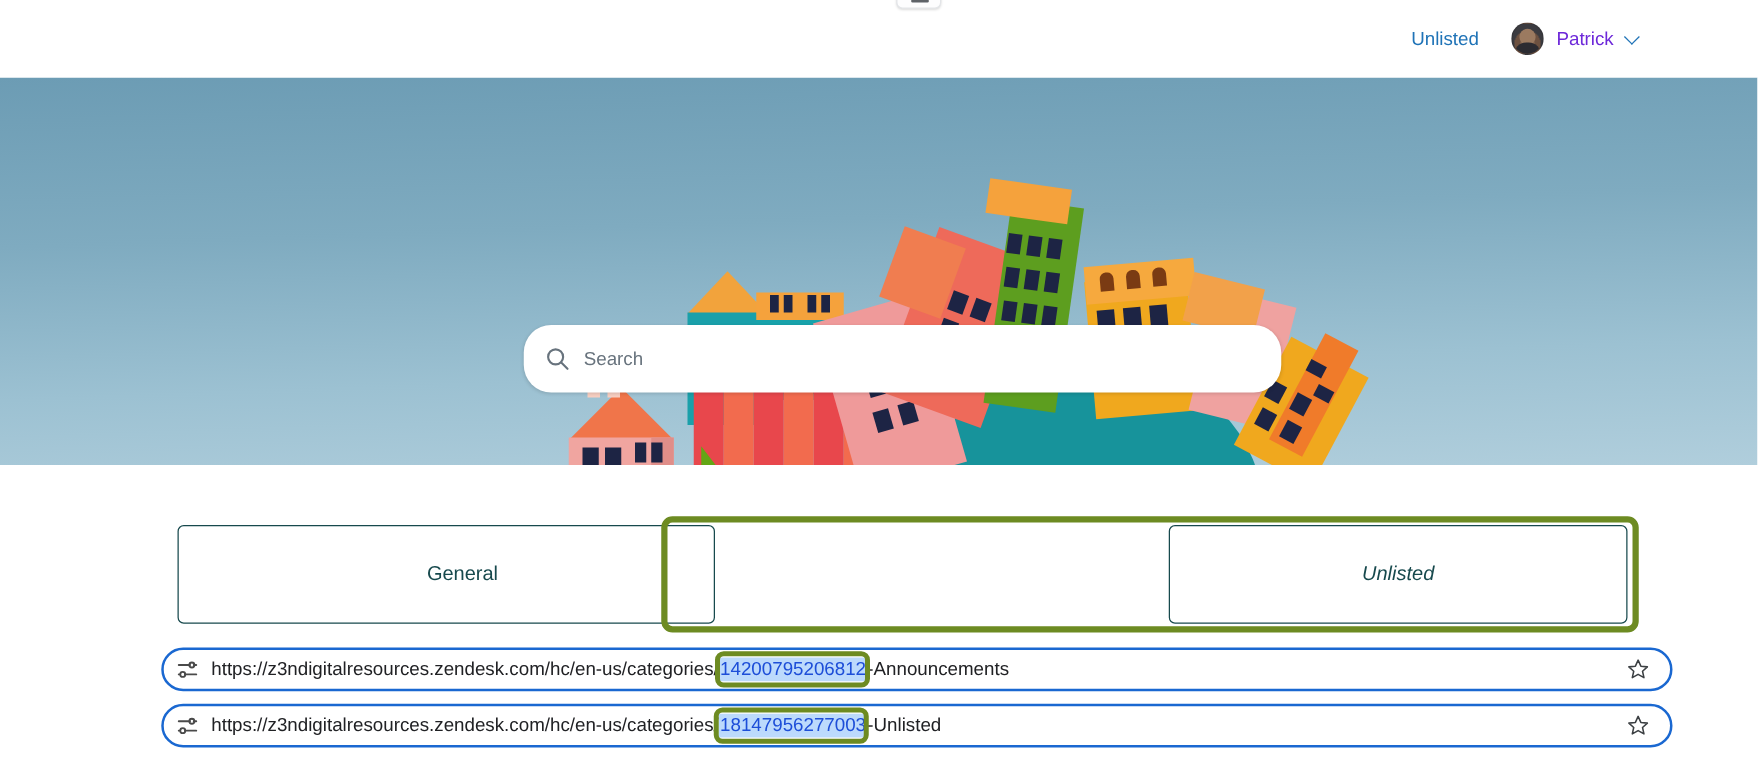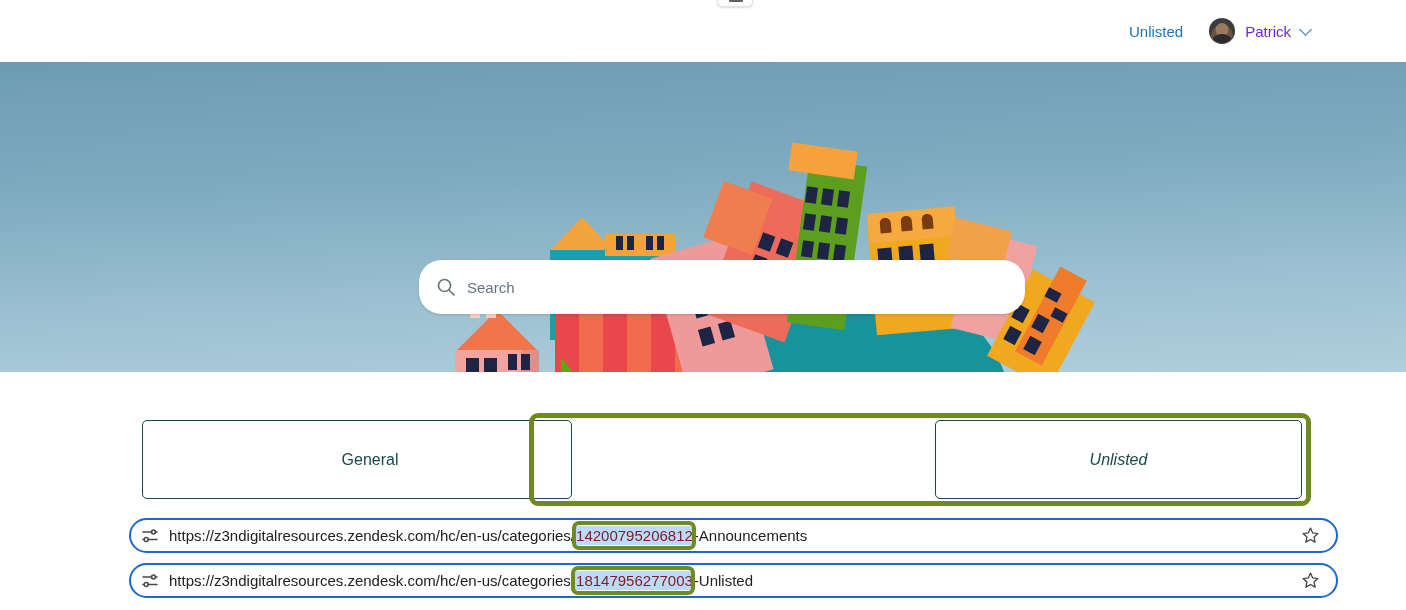--- a/index.html
+++ b/index.html
@@ -112,21 +112,21 @@
   }
   #urlbar-1 { top: 518px; }
   #urlbar-2 { top: 563px; }
   .tune-icon { margin-left: 10px; width: 18px; height: 18px; flex: none; }
   .url-text {
     margin-left: 10px; font-size: 15px; color: #202124;
     white-space: nowrap; display: flex; align-items: center;
     font-family: "Liberation Sans", sans-serif;
   }
   .url-sel {
-    background: #bcdafc; color: #7f1d1d; padding: 1px 1px;
+    background: #bcdafc; color: #1d4ed8; padding: 1px 1px;
   }
   .star-icon { position: absolute; right: 16px; width: 19px; height: 19px; }
 
   
   .annot-id { position: absolute; border: 4px solid #6d8b22; border-radius: 7px; pointer-events: none; z-index: 9; }
   #annot-id-1 { left: 572px; top: 521px; width: 124px; height: 29px; }
   #annot-id-2 { left: 571px; top: 566px; width: 124px; height: 29px; }
 </style>
 </head>
 <body>

